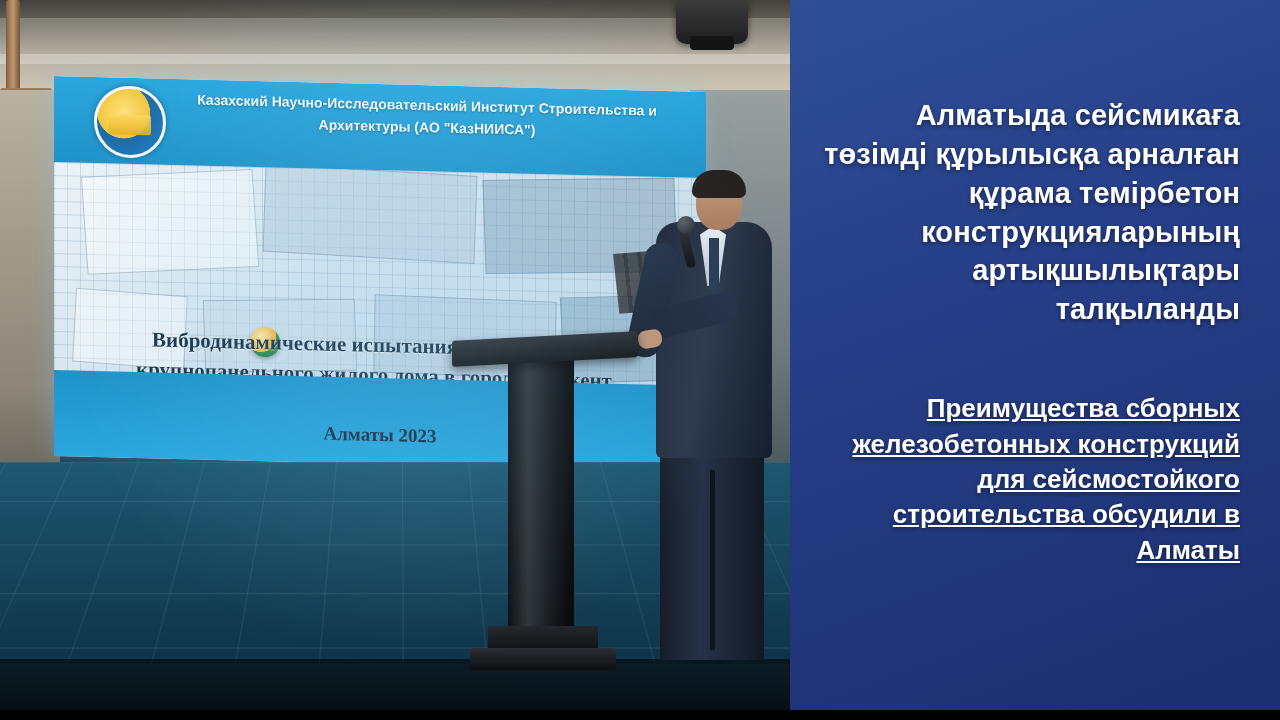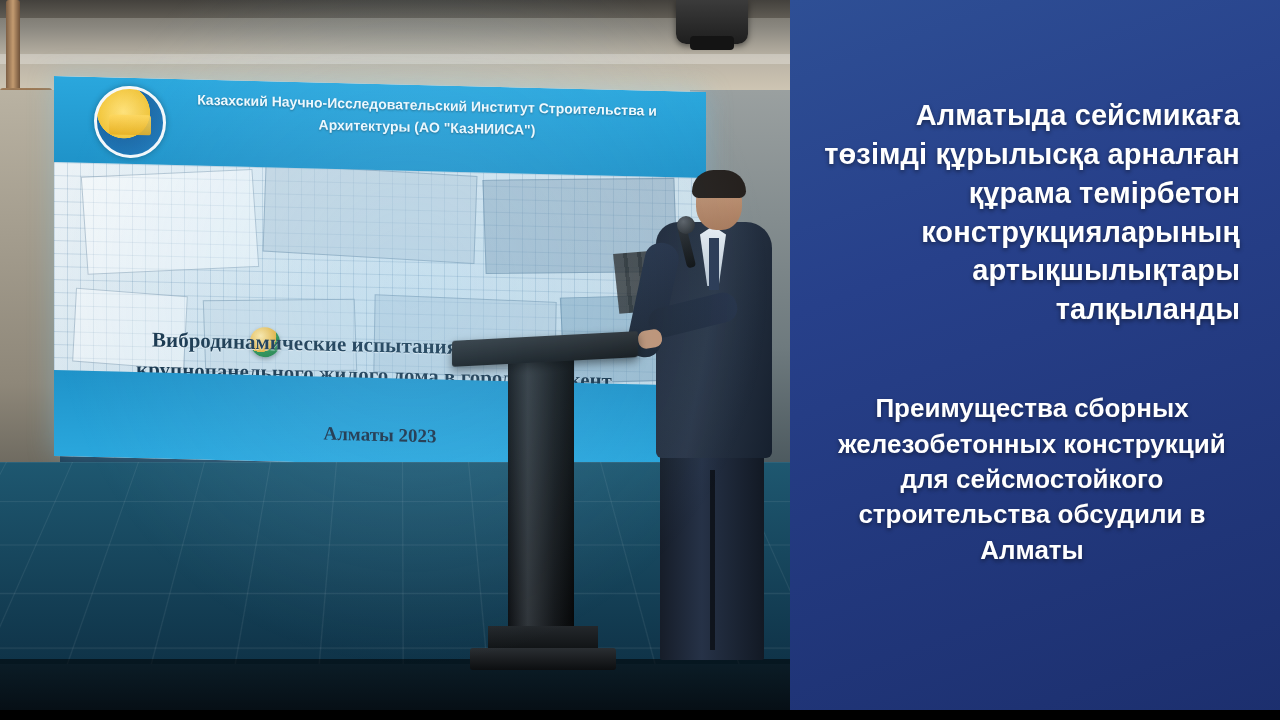--- a/index.html
+++ b/index.html
@@ -338,22 +338,23 @@
     text-align: right;
     text-shadow: 0 2px 4px rgba(0,0,0,.45);
     letter-spacing: .1px;
   }
   .subhead {
     margin-top: 62px;
     color: #ffffff;
     font-size: 26px;
     font-weight: 700;
     line-height: 1.36;
-    text-align: center;
+    text-align: right;
     text-shadow: 0 2px 4px rgba(0,0,0,.45);
+    text-decoration: underline;
   }
 </style>
 </head>
 <body>
 
 <div class="stage">
 
   <div class="photo">
 
     <div class="ceiling"></div>

